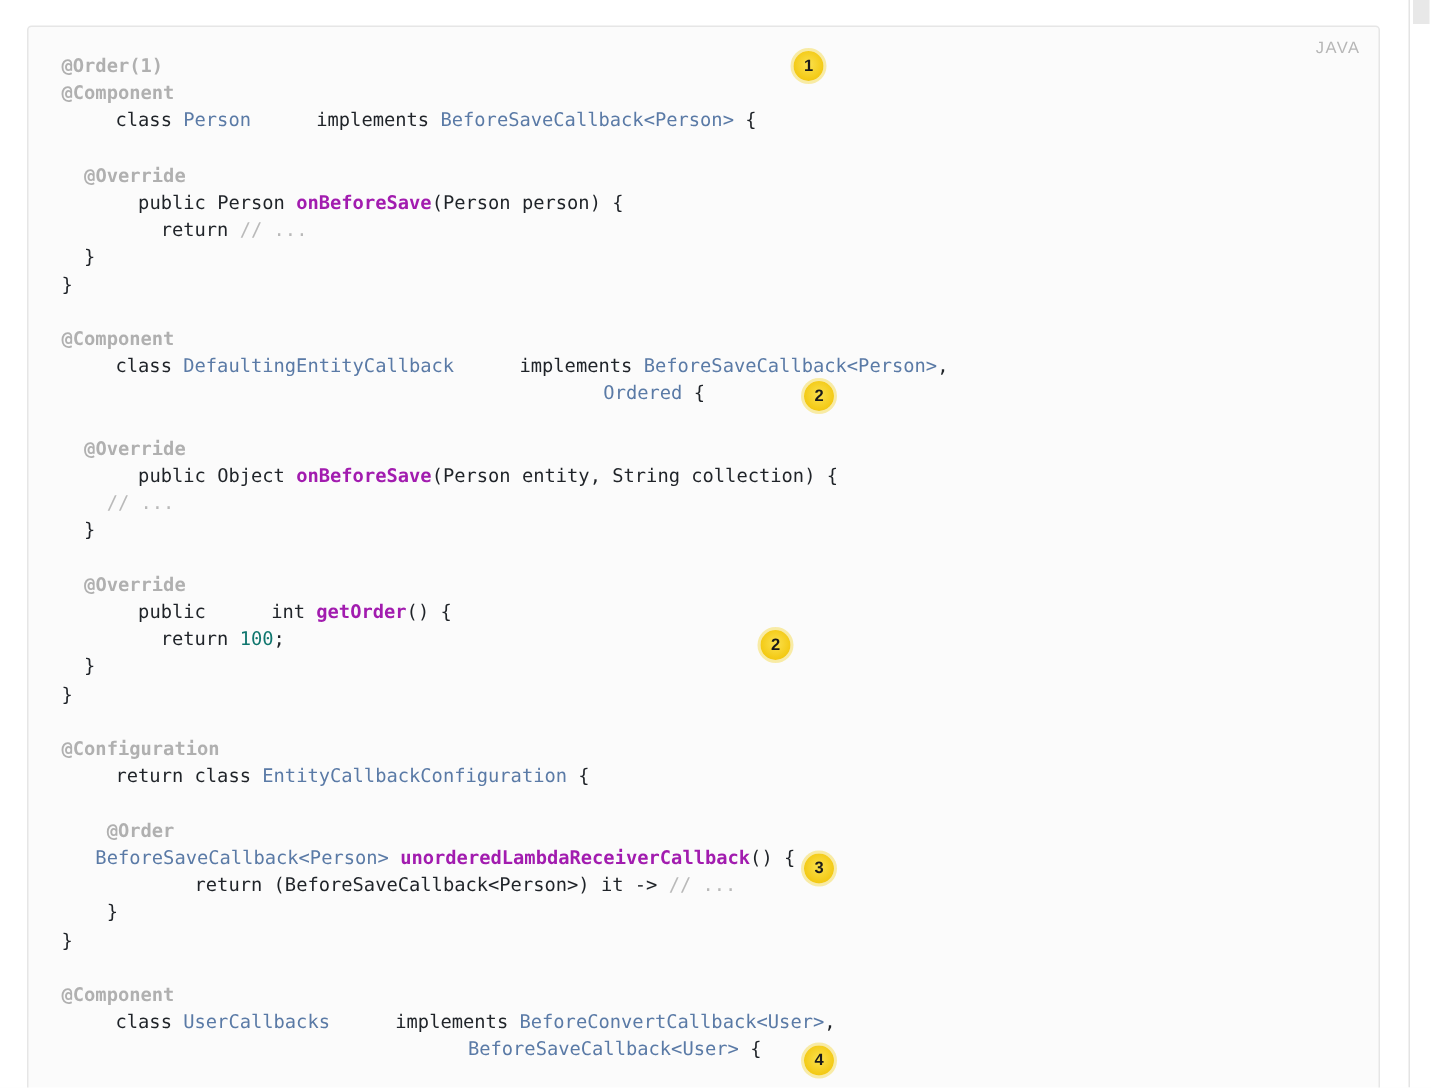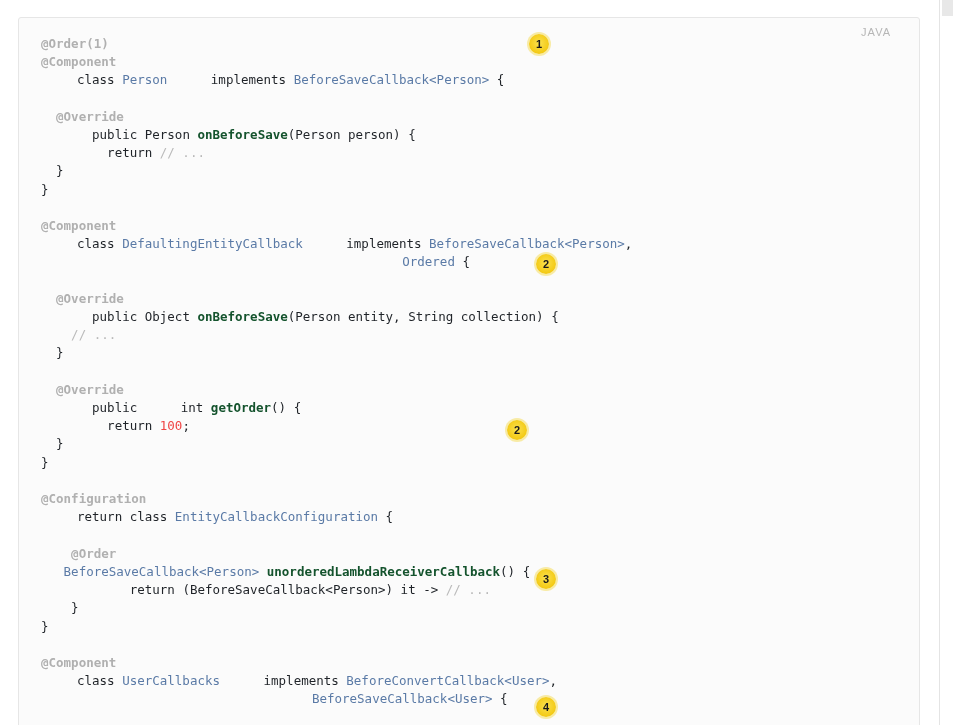--- a/index.html
+++ b/index.html
@@ -47,21 +47,21 @@
     background: #fbfbfb;
     border: 1px solid #e6e6e6;
     border-radius: 3px;
     box-sizing: border-box;
     overflow: hidden;
   }
 
   #lang-tag {
     position: absolute;
     top: 8px;
-    right: 28px;
+    right: 12px;
     font-family: "Liberation Sans", sans-serif;
     font-size: 11px;
     letter-spacing: 1px;
     color: #b6b6b6;
     user-select: none;
   }
 
   
   pre#code {
     position: absolute;
@@ -74,22 +74,22 @@
     line-height: 18.2px;
     color: #1f2328;
     white-space: pre;
     tab-size: 4;
   }
 
   
   .ann   { color: #b0b0b0; font-weight: bold; }                       
   .kw    { color: #1f2328; margin-left: 36px; }                       
   .type  { color: #5a7aa6; }                       
-  .fn    { color: #14532d; font-weight: bold; }    
-  .num   { color: #ef4444; }                       
+  .fn    { color: #a21caf; font-weight: bold; }    
+  .num   { color: #0f766e; }                       
   .cmt   { color: #b9b9b9; }                       
   .punct { color: #1f2328; }
 
   
   .badge {
     position: absolute;
     width: 20px;
     height: 20px;
     border-radius: 50%;
     background: #f5d020;

